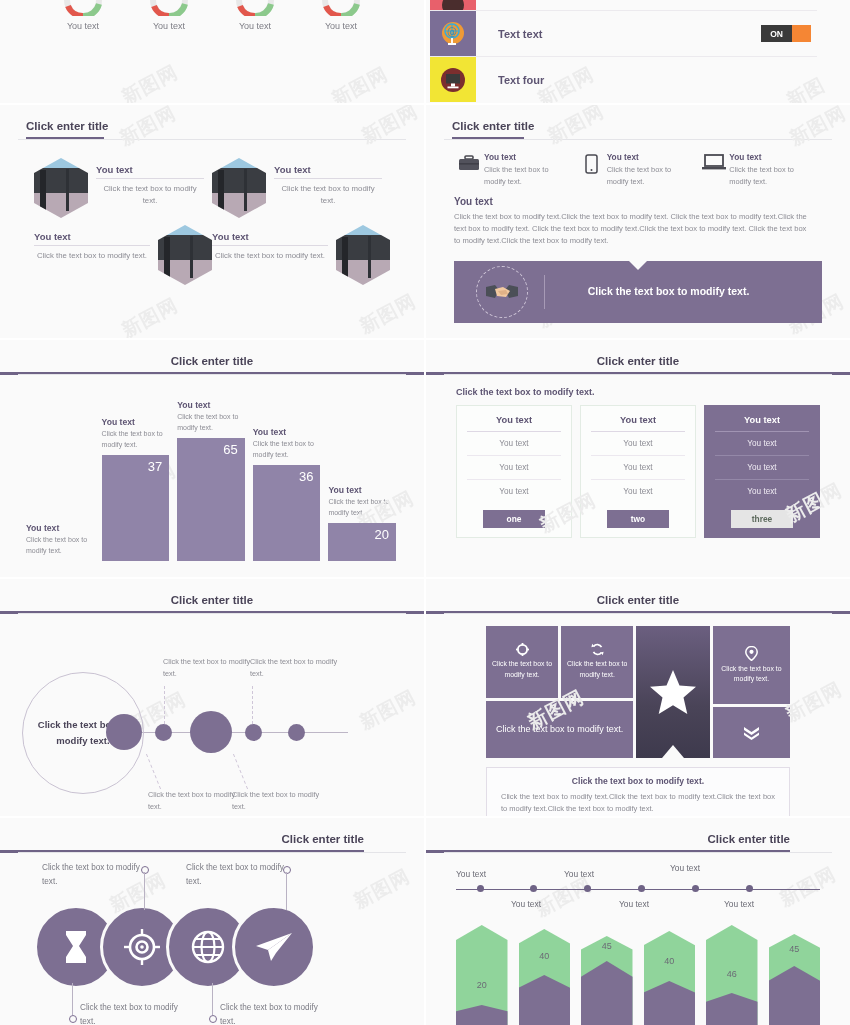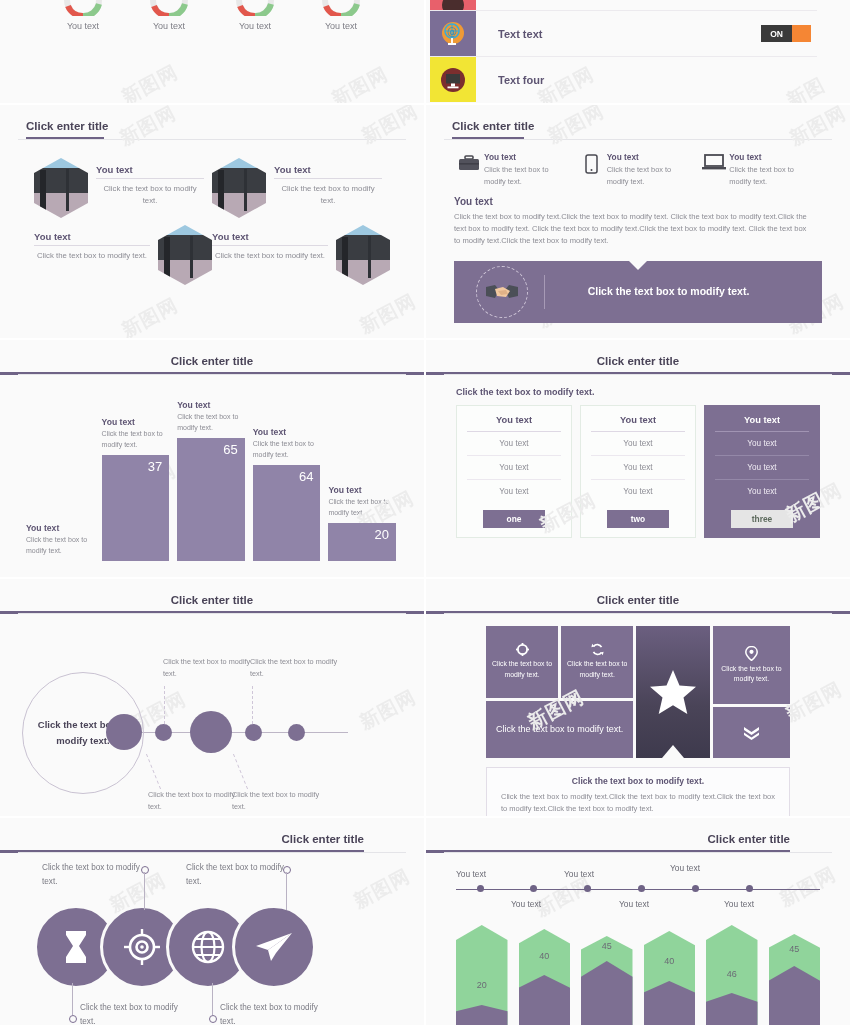--- a/index.html
+++ b/index.html
@@ -390,21 +390,21 @@
         <div class="bcap">You text</div>
         <div class="bdesc">Click the text box to modify text.</div>
         <div class="bar" style="height:123px;">
           <span class="bval">65</span>
         </div>
       </div>
       <div class="bcol">
         <div class="bcap">You text</div>
         <div class="bdesc">Click the text box to modify text.</div>
         <div class="bar" style="height:96px;">
-          <span class="bval">64</span>
+          <span class="bval">36</span>
         </div>
       </div>
       <div class="bcol">
         <div class="bcap">You text</div>
         <div class="bdesc">Click the text box to modify text.</div>
         <div class="bar" style="height:38px;">
           <span class="bval">20</span>
         </div>
       </div>
     </div>

